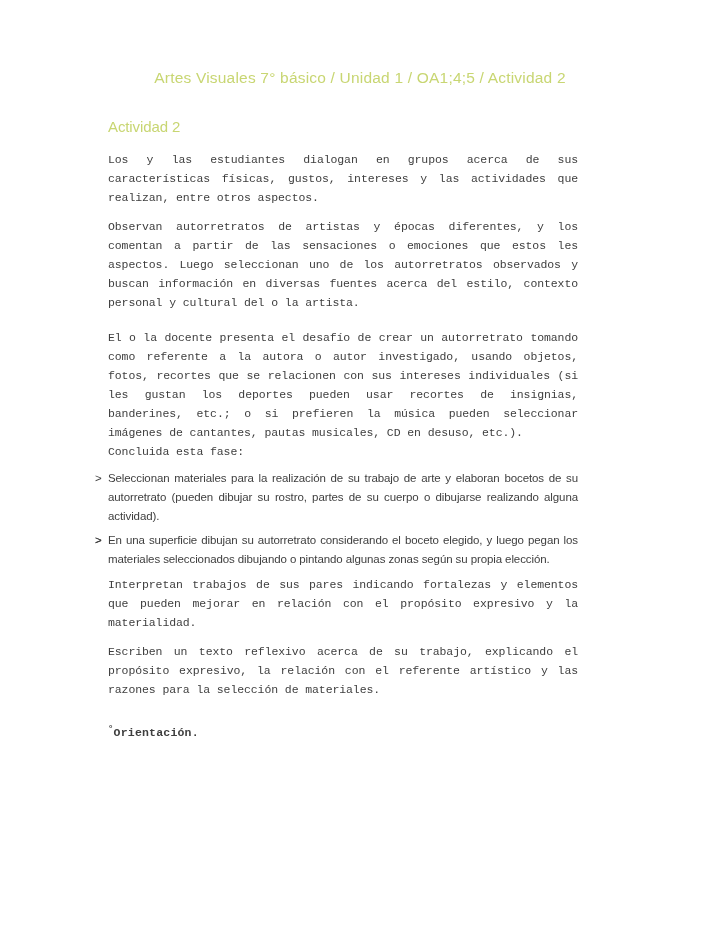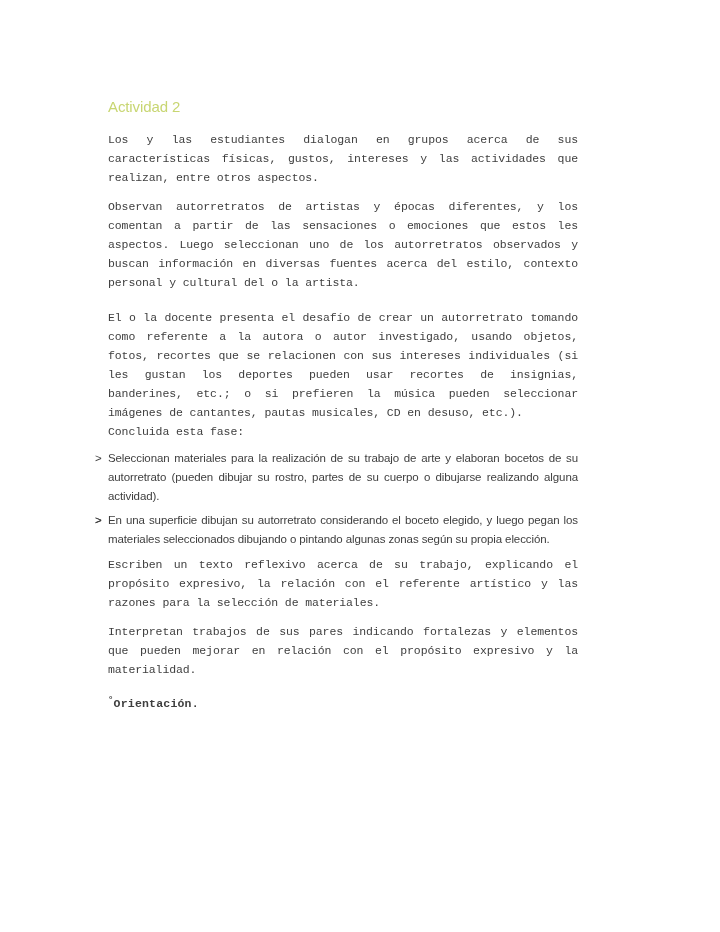--- a/index.html
+++ b/index.html
@@ -59,36 +59,37 @@
     padding-left: 13px;
     text-align: justify;
     margin-bottom: 5px;
   }
   .bullet-list li .marker {
     position: absolute;
     left: 0;
     top: 0;
   }
   .orientation {
-    margin-top: 15px;
+    margin-top: 24px;
     font-weight: 700;
     letter-spacing: 0.2px;
     text-align: left !important;
   }
   .orientation .degree {
     font-size: 9px;
     vertical-align: super;
     line-height: 0;
   }
 </style>
 </head>
 <body>
 
 <div class="page">
 
+  <h1 class="doc-title">Artes Visuales 7° básico / Unidad 1 / OA1;4;5 / Actividad 2</h1>
 
   <div class="content">
 
     <div class="activity-label">Actividad 2</div>
 
     <p>Los y las estudiantes dialogan en grupos acerca de sus características físicas, gustos, intereses y las actividades que realizan, entre otros aspectos.</p>
 
     <p>Observan autorretratos de artistas y épocas diferentes, y los comentan a partir de las sensaciones o emociones que estos les aspectos. Luego seleccionan uno de los autorretratos observados y buscan información en diversas fuentes acerca del estilo, contexto personal y cultural del o la artista.</p>
 
 
@@ -103,22 +104,22 @@
       </li>
       <li>
         <span class="marker">&gt;</span>
       </li>
       <li>
         <span class="marker">&gt;</span>
         <span>En una superficie dibujan su autorretrato considerando el boceto elegido, y luego pegan los materiales seleccionados dibujando o pintando algunas zonas según su propia elección.</span>
       </li>
     </ul>
 
+    <p>Interpretan trabajos de sus pares indicando fortalezas y elementos que pueden mejorar en relación con el propósito expresivo y la materialidad.</p>
+
     <p>Escriben un texto reflexivo acerca de su trabajo, explicando el propósito expresivo, la relación con el referente artístico y las razones para la selección de materiales.</p>
-
-    <p>Interpretan trabajos de sus pares indicando fortalezas y elementos que pueden mejorar en relación con el propósito expresivo y la materialidad.</p>
 
     <p class="orientation">
       <span class="degree">°</span><span>Orientación.</span>
     </p>
 
   </div>
 </div>
 
 </body></html>

